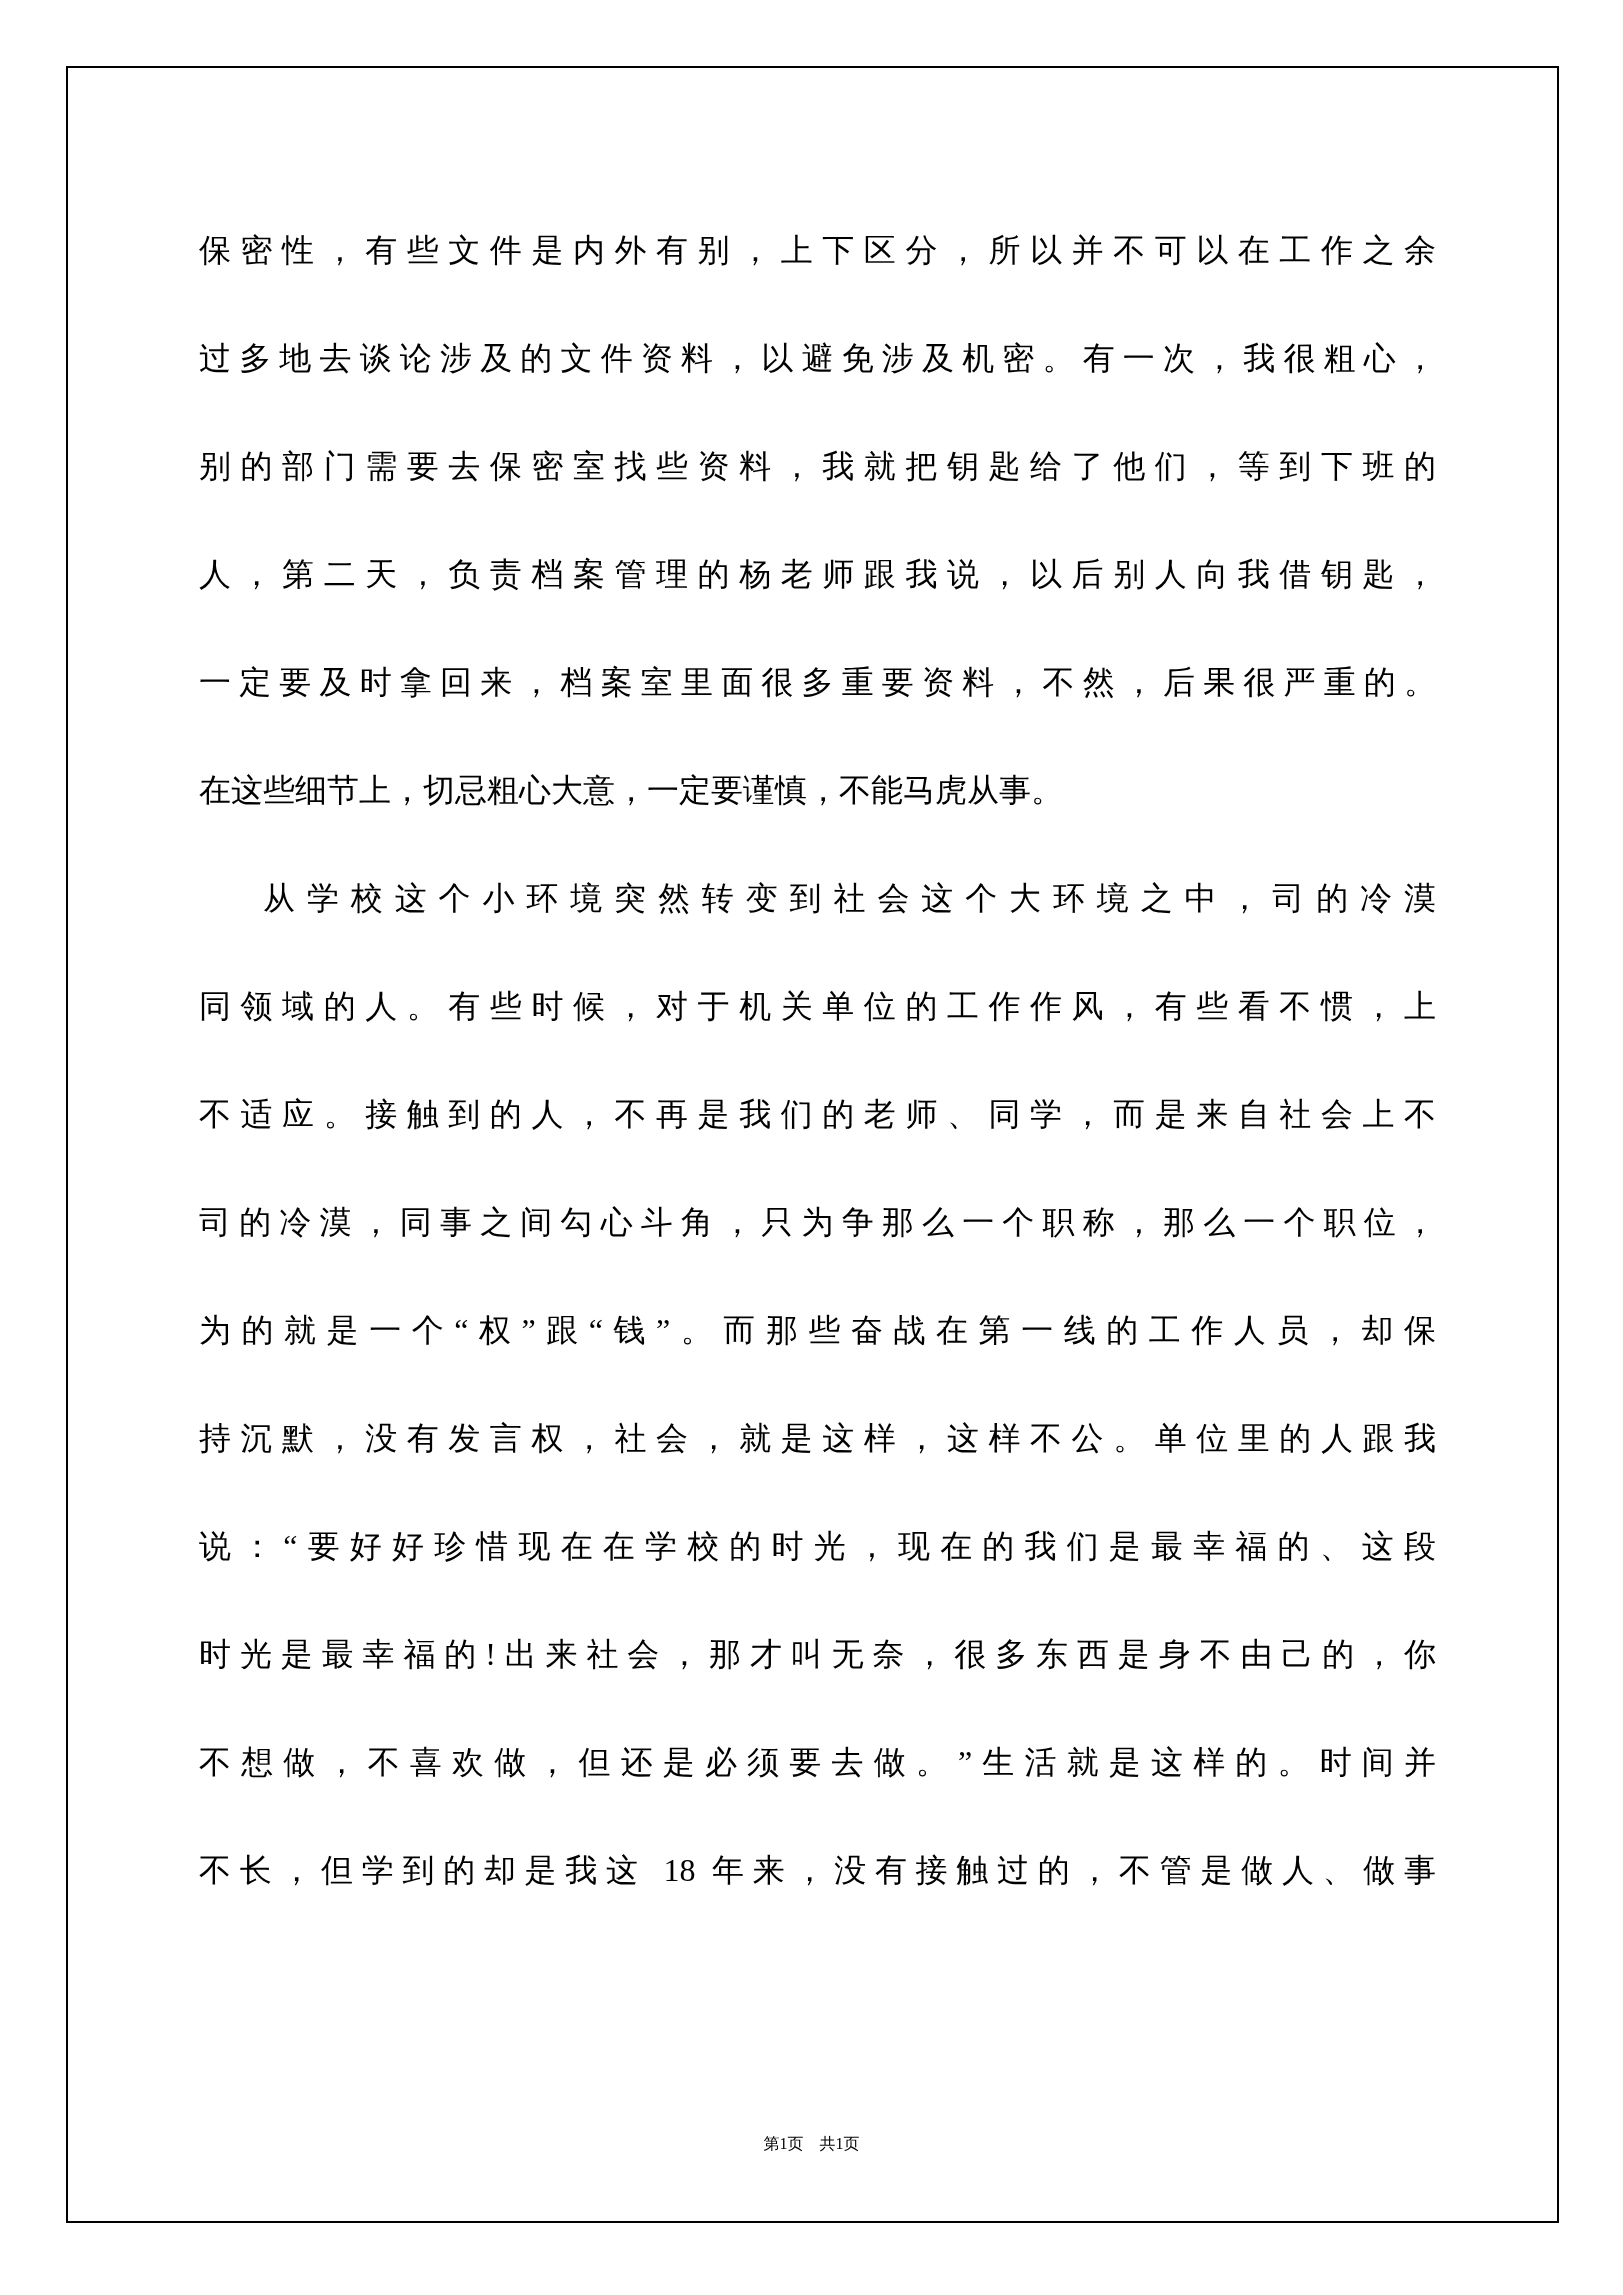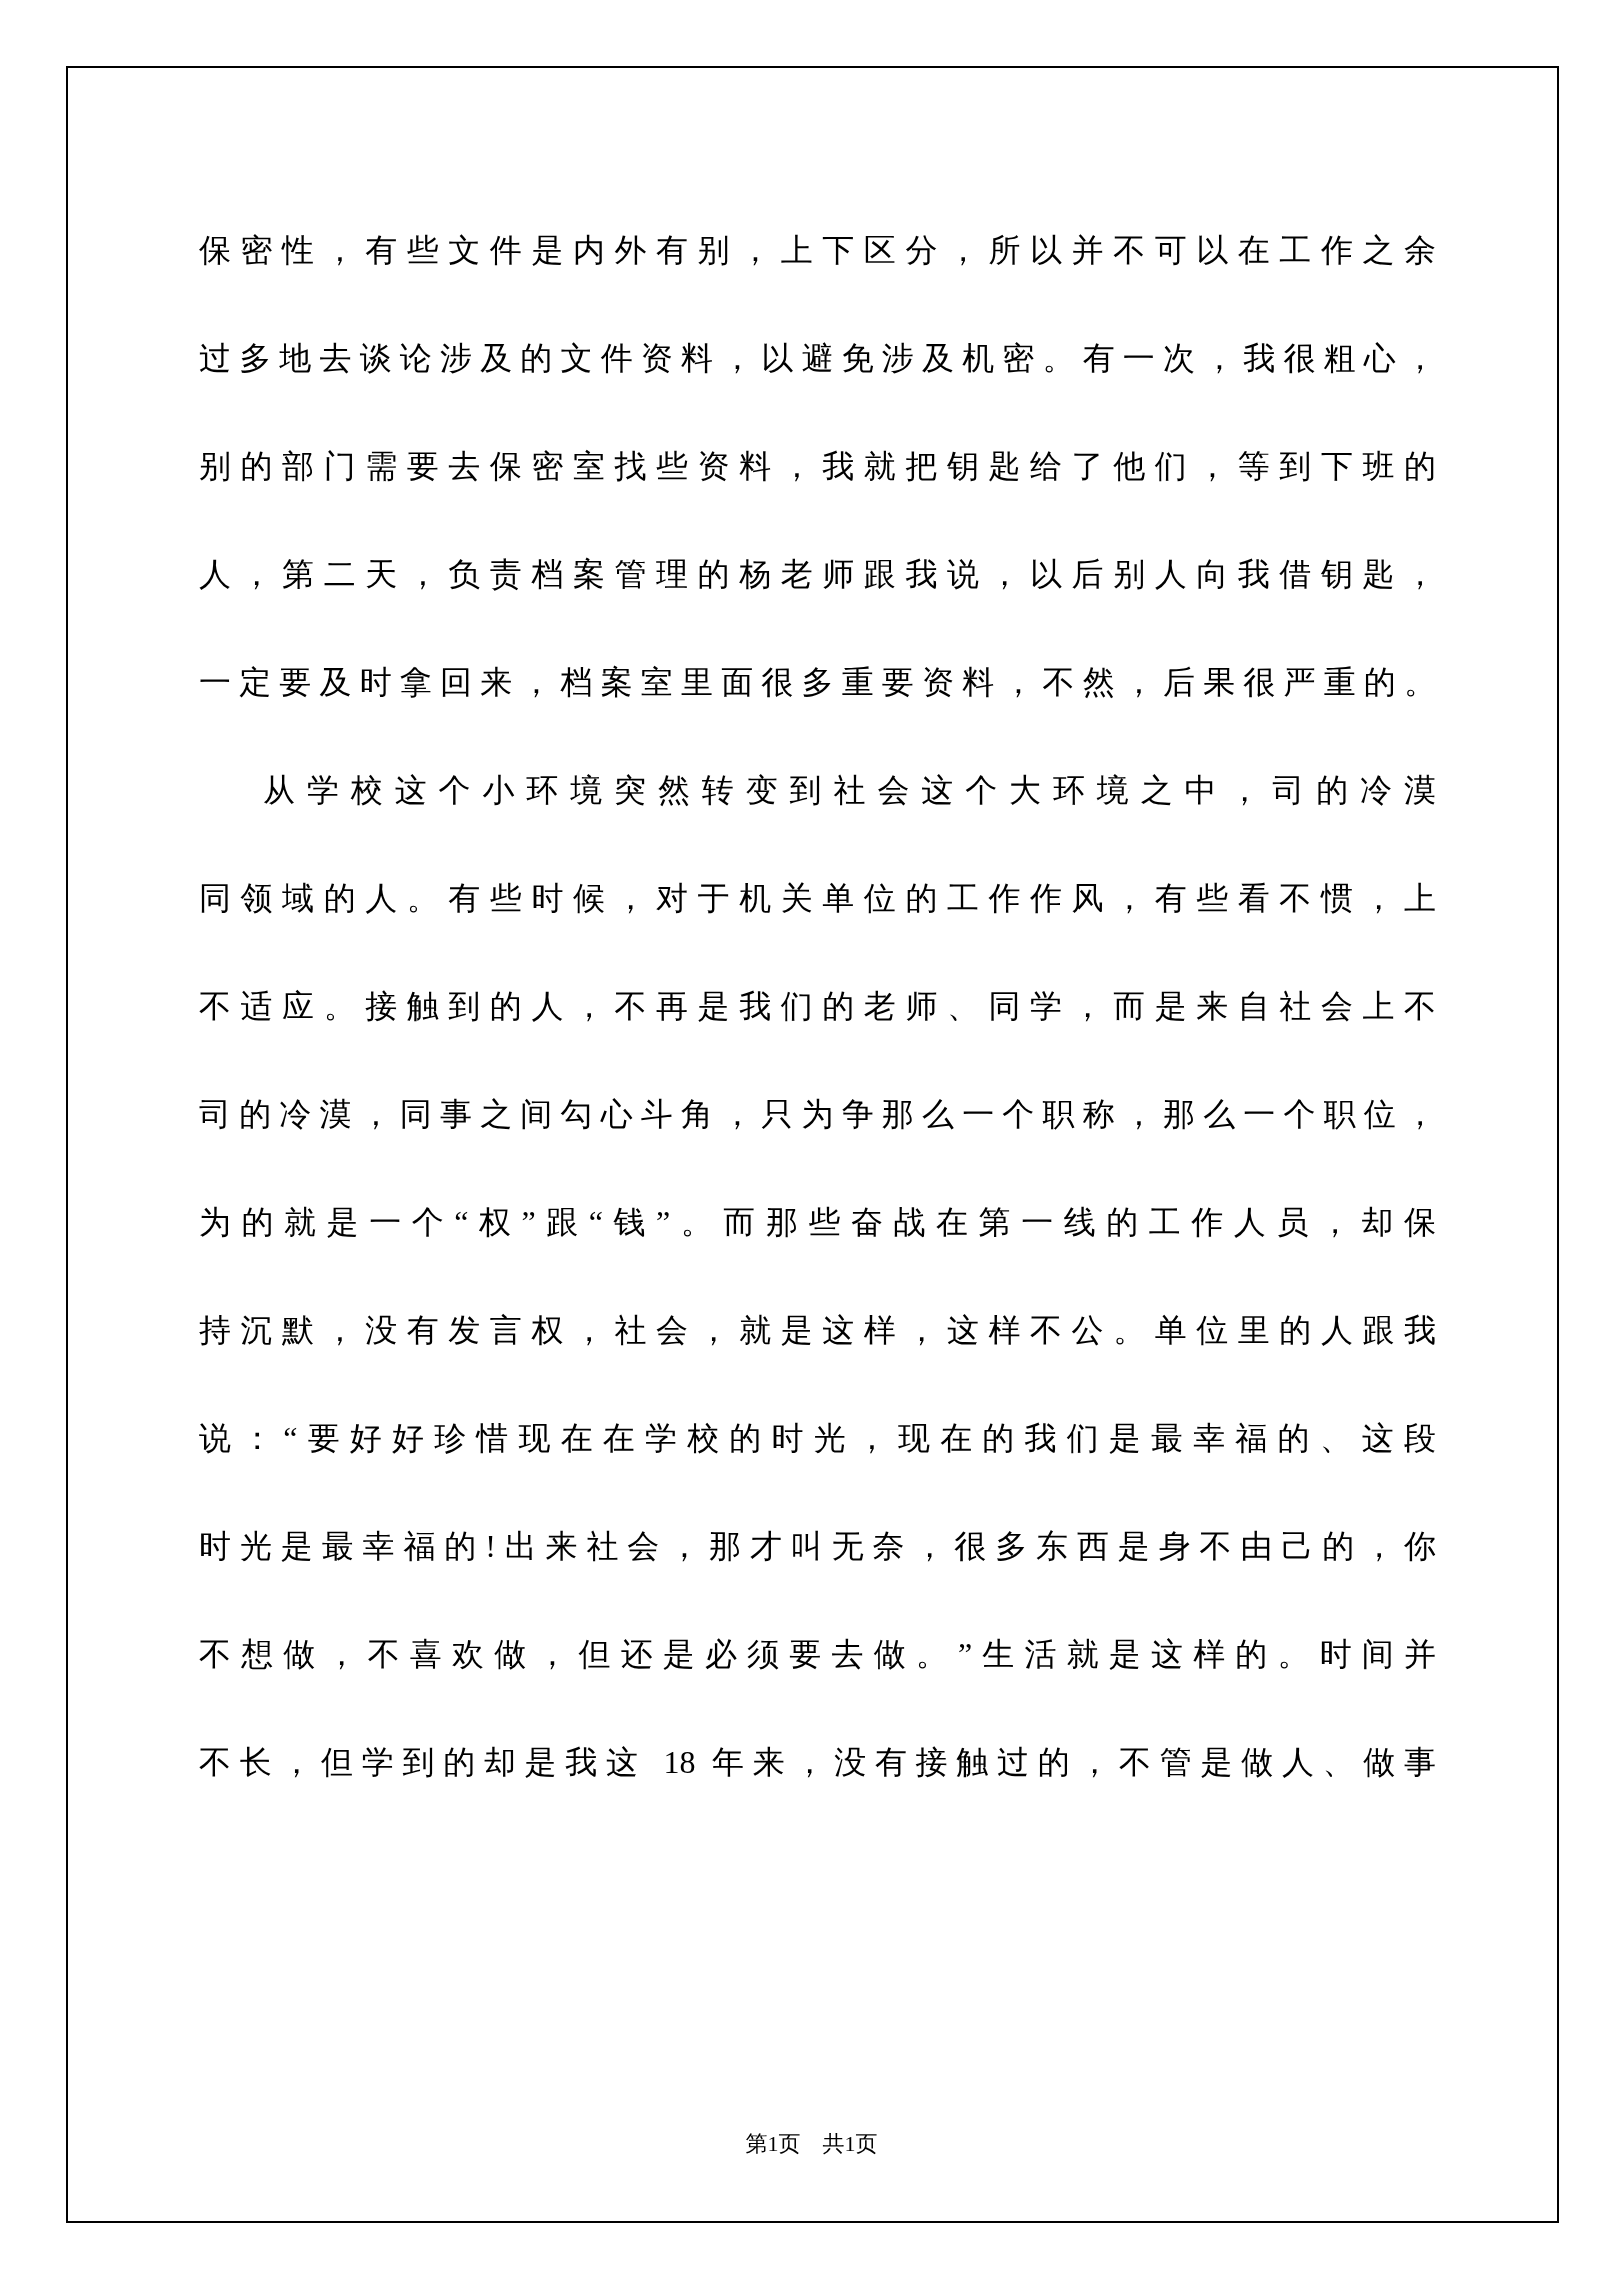--- a/index.html
+++ b/index.html
@@ -47,38 +47,39 @@
   }
   .bodyline.indent {
     text-indent: 2em;
   }
   .footer {
     position: absolute;
     left: 0;
     top: 2127px;
     width: 100%;
     text-align: center;
-    font-size: 22px;
+    font-size: 16px;
     line-height: 34px;
     font-style: normal;
     color: #000000;
   }
 </style>
 </head>
 <body>
 
 <div class="page">
   <div class="frame"></div>
 
   <div class="body-text">
     <div class="bodyline">保密性，有些文件是内外有别，上下区分，所以并不可以在工作之余</div>
     <div class="bodyline">过多地去谈论涉及的文件资料，以避免涉及机密。有一次，我很粗心，</div>
     <div class="bodyline">别的部门需要去保密室找些资料，我就把钥匙给了他们，等到下班的</div>
     <div class="bodyline">人，第二天，负责档案管理的杨老师跟我说，以后别人向我借钥匙，</div>
     <div class="bodyline">一定要及时拿回来，档案室里面很多重要资料，不然，后果很严重的。</div>
+    <div class="bodyline para-end">在这些细节上，切忌粗心大意，一定要谨慎，不能马虎从事。</div>
     <div class="bodyline indent">从学校这个小环境突然转变到社会这个大环境之中，司的冷漠</div>
     <div class="bodyline">同领域的人。有些时候，对于机关单位的工作作风，有些看不惯，上</div>
     <div class="bodyline">不适应。接触到的人，不再是我们的老师、同学，而是来自社会上不</div>
     <div class="bodyline">司的冷漠，同事之间勾心斗角，只为争那么一个职称，那么一个职位，</div>
     <div class="bodyline">为的就是一个“权”跟“钱”。而那些奋战在第一线的工作人员，却保</div>
     <div class="bodyline">持沉默，没有发言权，社会，就是这样，这样不公。单位里的人跟我</div>
     <div class="bodyline">说：“要好好珍惜现在在学校的时光，现在的我们是最幸福的、这段</div>
     <div class="bodyline">时光是最幸福的!出来社会，那才叫无奈，很多东西是身不由己的，你</div>
     <div class="bodyline">不想做，不喜欢做，但还是必须要去做。”生活就是这样的。时间并</div>
     <div class="bodyline">不长，但学到的却是我这 18 年来，没有接触过的，不管是做人、做事</div>

